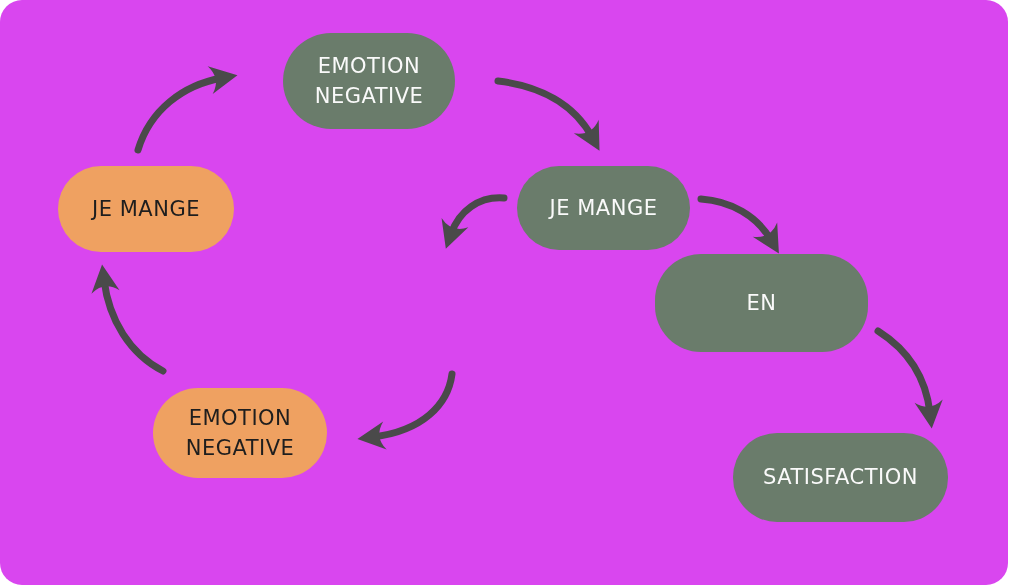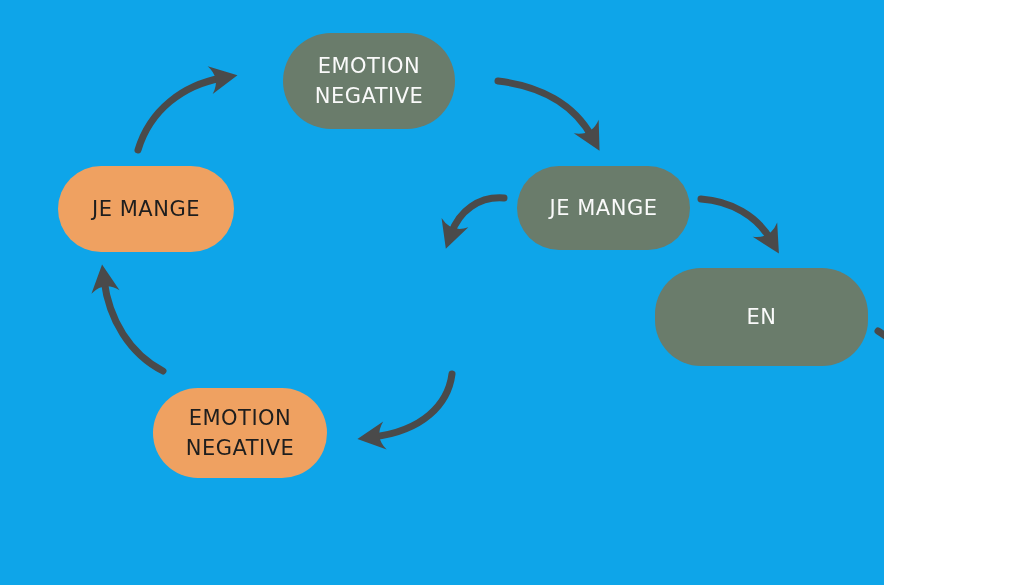--- a/index.html
+++ b/index.html
@@ -1,22 +1,23 @@
 <!DOCTYPE html>
 <html><head>
 <meta charset="utf-8">
 <style>
   html, body { margin: 0; padding: 0; background: #ffffff; }
   .canvas {
     position: relative;
-    width: 884px;
+    width: 1008px;
     height: 585px;
-    background: #0ea5e9;
+    background: #d946ef;
     overflow: hidden;
     font-family: "DejaVu Sans", "Liberation Sans", sans-serif;
+    border-radius: 22px;
   }
   .arrows-layer {
     position: absolute;
     left: 0; top: 0;
     width: 1024px; height: 585px;
     pointer-events: none;
   }
   .node {
     position: absolute;
     display: flex;
@@ -35,21 +36,21 @@
   }
   .node.orange {
     background: #EFA161;
     color: #1E1E1E;
   }
   
   .n-emotion-neg-top   { left: 283px; top:  33px; width: 172px; height:  96px; border-radius: 48px; }
   .n-je-mange-left     { left:  58px; top: 166px; width: 176px; height:  86px; border-radius: 43px; }
   .n-je-mange-center   { left: 517px; top: 166px; width: 173px; height:  84px; border-radius: 42px; }
   .n-avec-culpabilite  { left: 372px; top: 266px; width: 190px; height:  96px; border-radius: 44px; }
-  .n-en-conscience     { left: 655px; top: 268px; width: 213px; height:  98px; border-radius: 46px; }
+  .n-en-conscience     { left: 655px; top: 254px; width: 213px; height:  98px; border-radius: 46px; }
   .n-emotion-neg-bot   { left: 153px; top: 388px; width: 174px; height:  90px; border-radius: 45px; }
   .n-satisfaction      { left: 733px; top: 433px; width: 215px; height:  89px; border-radius: 44px; }
 </style>
 </head>
 <body>
 
 <div class="canvas">
 
   <svg class="arrows-layer" width="1024" height="585" viewBox="0 0 1024 585" xmlns="http://www.w3.org/2000/svg">
     <defs>
@@ -84,14 +85,17 @@
 
   <div class="node green n-en-conscience">
     <span>EN</span>
   </div>
 
   <div class="node orange n-emotion-neg-bot">
     <span>EMOTION</span>
     <span>NEGATIVE</span>
   </div>
 
+  <div class="node green n-satisfaction">
+    <span>SATISFACTION</span>
+  </div>
 
 </div>
 
 </body></html>

